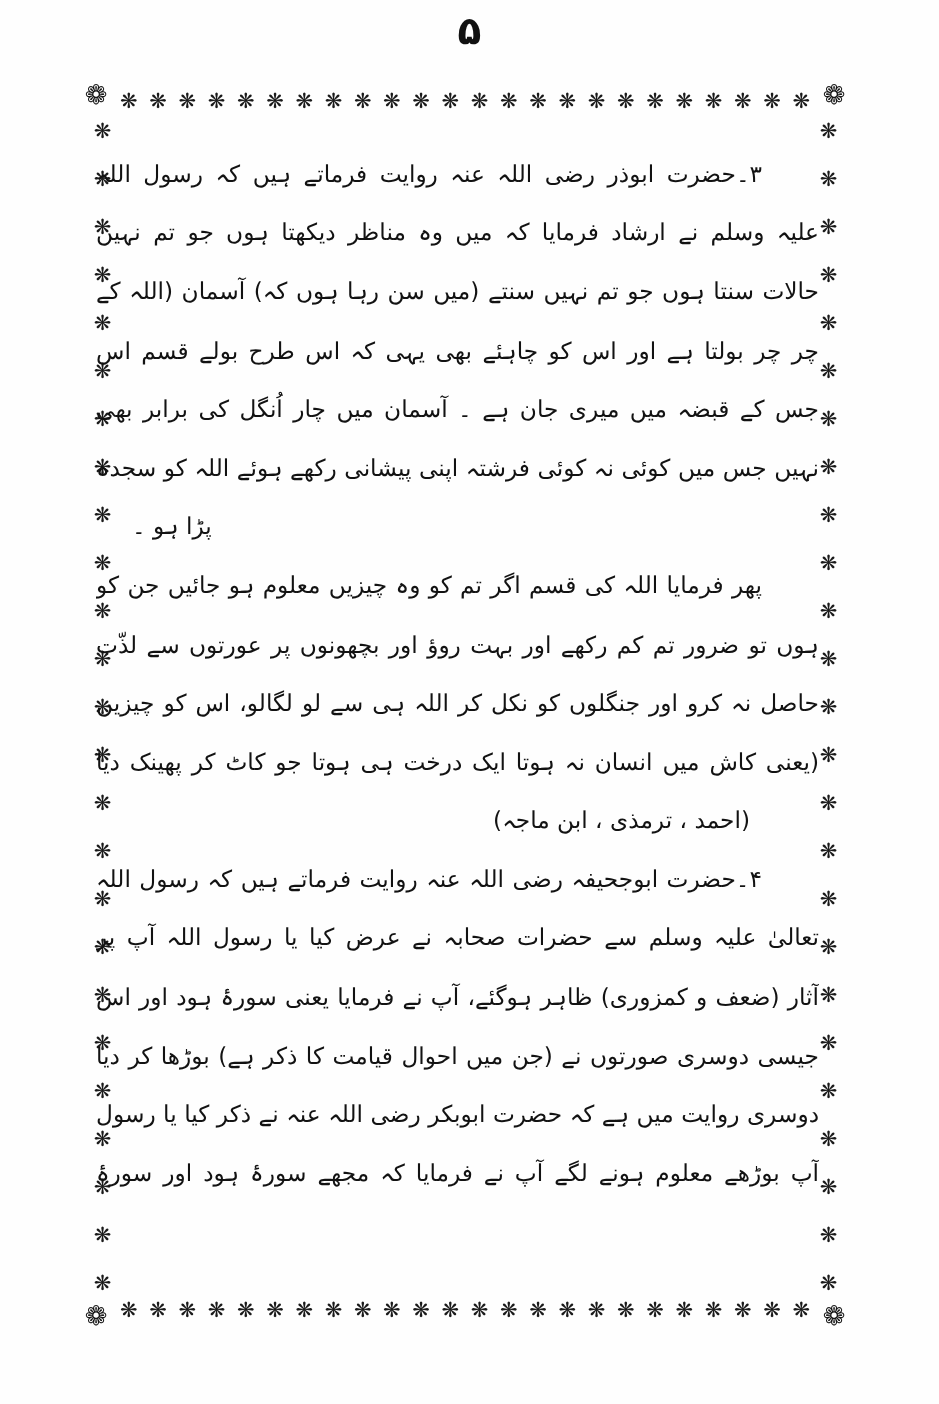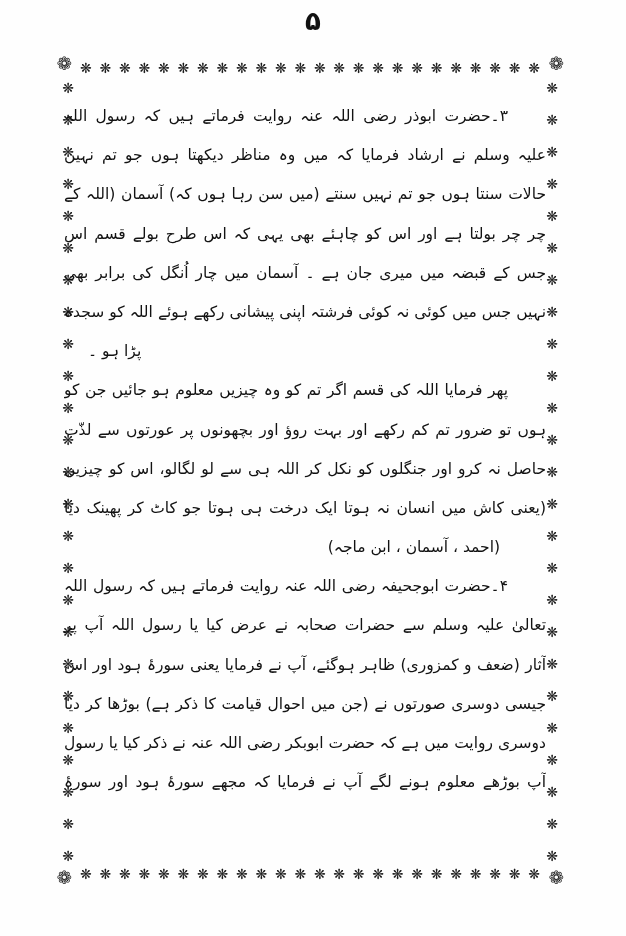--- a/index.html
+++ b/index.html
@@ -134,21 +134,21 @@
       <div class="line">جس کے قبضہ میں میری جان ہے ۔ آسمان میں چار اُنگل کی برابر بھی ایسی جگہ</div>
       <div class="line">نہیں جس میں کوئی نہ کوئی فرشتہ اپنی پیشانی رکھے ہوئے اللہ کو سجدہ کئے نہ</div>
       <div class="line end-left">پڑا ہو ۔</div>
     </div>
 
     <div>
       <div class="line indent">پھر فرمایا اللہ کی قسم اگر تم کو وہ چیزیں معلوم ہو جائیں جن کو میں جانتا</div>
       <div class="line">ہوں تو ضرور تم کم رکھے اور بہت روؤ اور بچھونوں پر عورتوں سے لذّت</div>
       <div class="line">حاصل نہ کرو اور جنگلوں کو نکل کر اللہ ہی سے لو لگالو، اس کو چیزیں</div>
       <div class="line">(یعنی کاش میں انسان نہ ہوتا ایک درخت ہی ہوتا جو کاٹ کر پھینک دیا جاتا)</div>
-      <div class="line ref">(احمد ، آسمان ، ابن ماجہ)</div>
+      <div class="line ref">(احمد ، ترمذی ، ابن ماجہ)</div>
     </div>
 
     <div>
       <div class="line indent">۴۔حضرت ابوجحیفہ رضی اللہ عنہ روایت فرماتے ہیں کہ رسول اللہ صلی اللہ</div>
       <div class="line">تعالیٰ علیہ وسلم سے حضرات صحابہ نے عرض کیا یا رسول اللہ آپ پر بڑھاپے کے</div>
       <div class="line">آثار (ضعف و کمزوری) ظاہر ہوگئے، آپ نے فرمایا یعنی سورۂ ہود اور اس</div>
       <div class="line">جیسی دوسری صورتوں نے (جن میں احوال قیامت کا ذکر ہے) بوڑھا کر دیا ۔</div>
       <div class="line">دوسری روایت میں ہے کہ حضرت ابوبکر رضی اللہ عنہ نے ذکر کیا یا رسول اللہ</div>
       <div class="line">آپ بوڑھے معلوم ہونے لگے آپ نے فرمایا کہ مجھے سورۂ ہود اور سورۂ واقعہ</div>
     </div>

